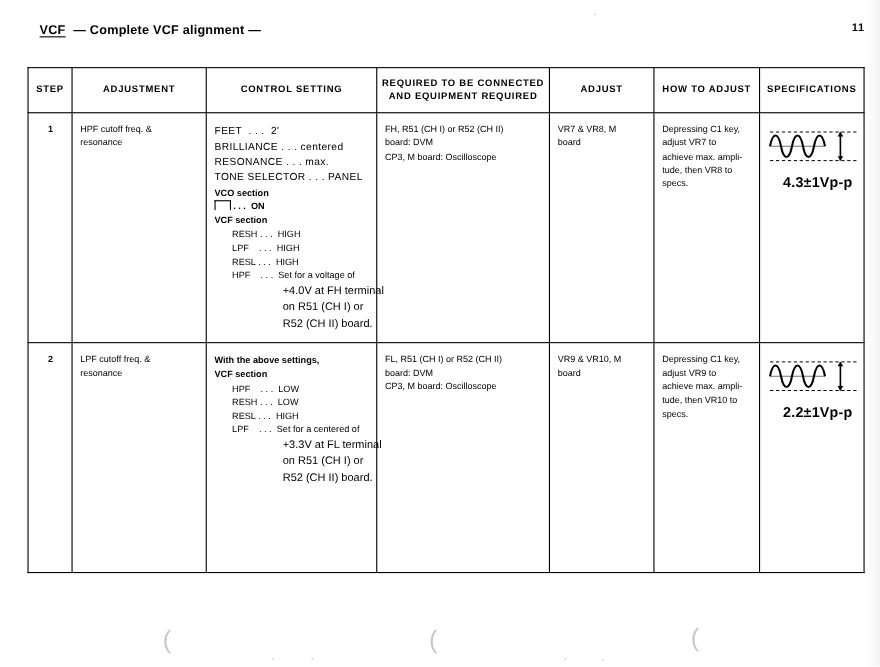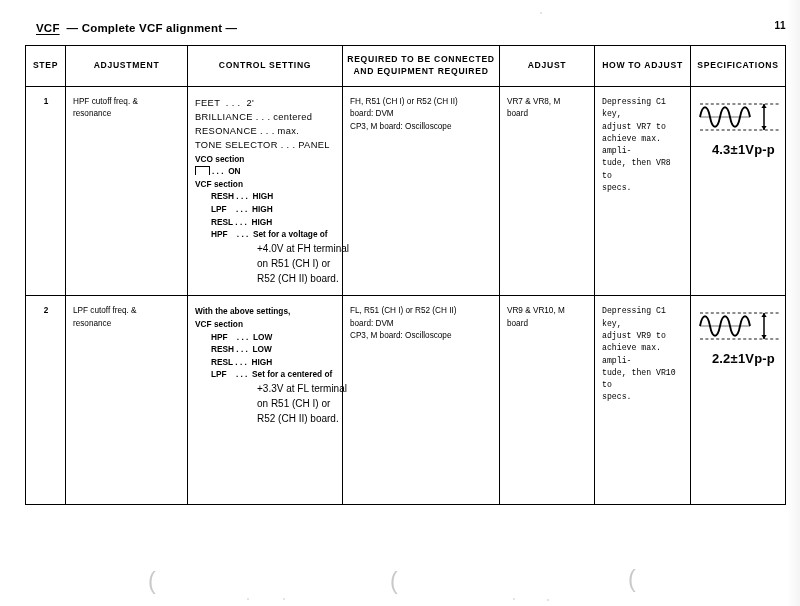--- a/index.html
+++ b/index.html
@@ -42,21 +42,21 @@
     margin-right: 7px;
   }
   .section-heading .sec-title {
     font-weight: bold;
   }
 
   
   .align-table {
     position: absolute;
     left: 25px;
-    top: 45px;
+    top: 61px;
     width: 760px;
     border-collapse: collapse;
     table-layout: fixed;
   }
   .align-table th,
   .align-table td {
     border: 1px solid #000000;
     vertical-align: top;
     padding: 0;
   }
@@ -109,21 +109,21 @@
     font-size: 9.3px;
     letter-spacing: 0.35px;
   }
   .ctrl-sec {
     font-size: 8.3px;
     font-weight: bold;
   }
   .ctrl-ind {
     padding-left: 16px;
     font-size: 8.3px;
-    font-weight: bold;
+    font-weight: normal;
   }
   .ctrl-cont {
     padding-left: 62px;
     font-size: 10px;
     font-weight: normal;
     white-space: pre;
   }
   .pulse-glyph {
     display: inline-block;
     width: 13px;
@@ -137,21 +137,21 @@
   }
 
   .term-list, .how-text, .adj-text {
     margin: 0;
     padding: 0;
     list-style: none;
   }
   .term-list li { line-height: 1.5; }
 
   .adj-text { line-height: 1.5; }
-  .how-text { line-height: 1.5; font-family: Liberation Mono, monospace; }
+  .how-text { line-height: 1.5; }
 
   
   td.cell-spec {
     padding: 10px 5px 9px 6px;
   }
   .spec-fig {
     width: 84px;
     margin: 2px auto 0 auto;
   }
   .spec-label {

